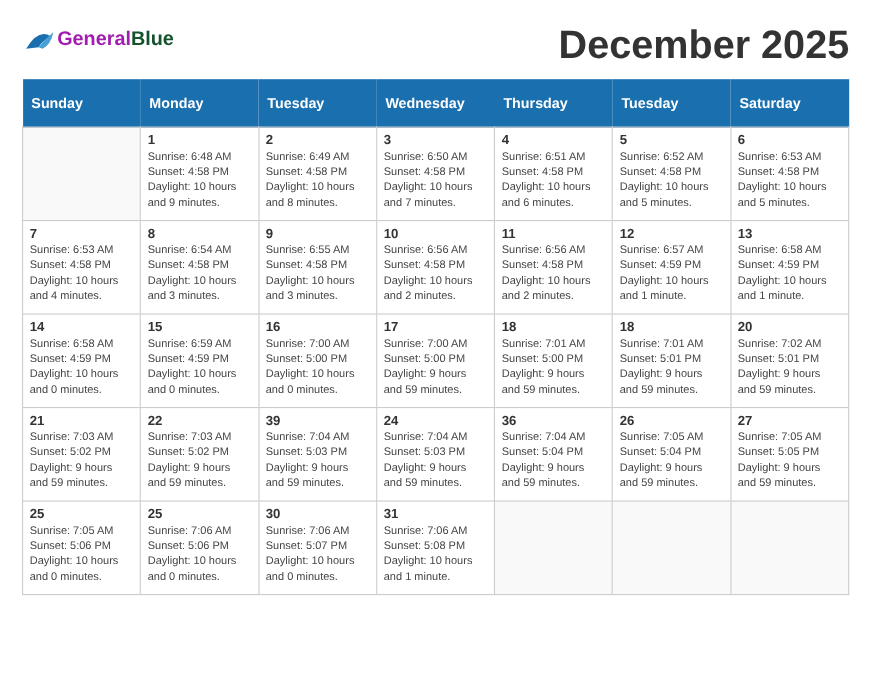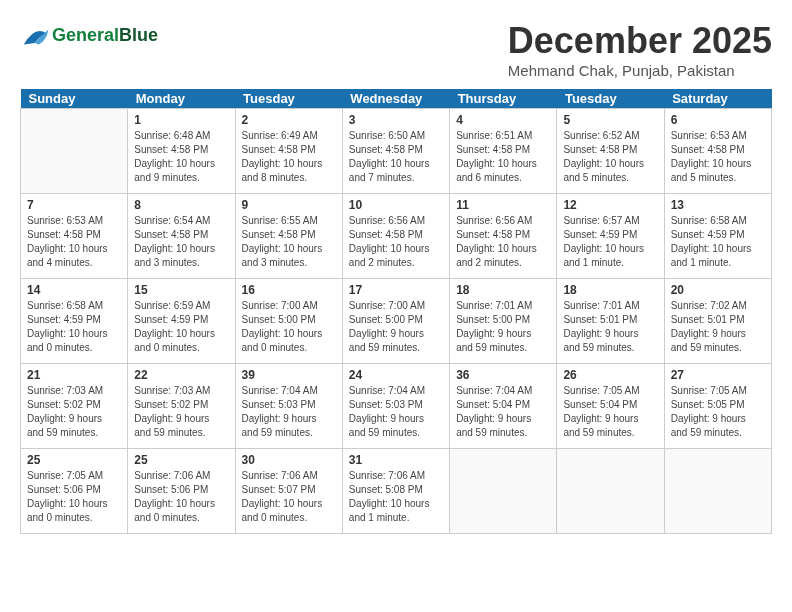--- a/index.html
+++ b/index.html
@@ -15,41 +15,41 @@
       justify-content: space-between;
       align-items: flex-start;
       margin-bottom: 10px;
     }
     .logo-icon {
       width: 30px;
       height: 30px;
       margin-right: 2px;
     }
     .title-section {
-      text-align: left;
+      text-align: center;
     }
     .month-title {
       font-size: 36px;
       font-weight: bold;
       color: #333;
     }
     .location {
       font-size: 15px;
       color: #555;
     }
     table {
       width: 100%;
       border-collapse: collapse;
       table-layout: fixed;
     }
     thead th {
       background-color: #1a6faf;
       color: #fff;
       text-align: left;
-      padding: 2px 8px;
+      padding: 14px 8px;
       font-size: 13px;
       font-weight: bold;
     }
     tbody td {
       border: 1px solid #ccc;
       vertical-align: top;
       padding: 4px 6px;
       font-size: 10.5px;
       color: #333;
       height: 85px;
@@ -80,27 +80,26 @@
 </head>
 <body>
 
 <div class="header">
   <div class="logo-wrapper">
     <div class="logo-line">
       <svg class="logo-icon" viewBox="0 0 40 35" xmlns="http://www.w3.org/2000/svg">
         <path d="M5 30 Q20 5 35 15 Q25 20 20 28 Z" fill="#1a6faf"></path>
         <path d="M20 28 Q28 18 38 10 Q35 25 25 30 Z" fill="#4a9fd4"></path>
       </svg>
-      <span style="font-size:18px;font-weight:bold;color:#15803d;">General</span>
+      <span style="font-size:18px;font-weight:bold;color:#a21caf;">General</span>
         <span style="font-size:18px;font-weight:bold;color:#14532d;">Blue</span>
     </div>
   </div>
   <div class="title-section">
     <div class="month-title">December 2025</div>
-    <div class="location">Mehmand Chak, Punjab, Pakistan</div>
   </div>
 </div>
 
 <table>
   <thead>
     <tr id="header-row">
         <th>Sunday</th>
         <th>Monday</th>
         <th>Tuesday</th>
         <th>Wednesday</th>

